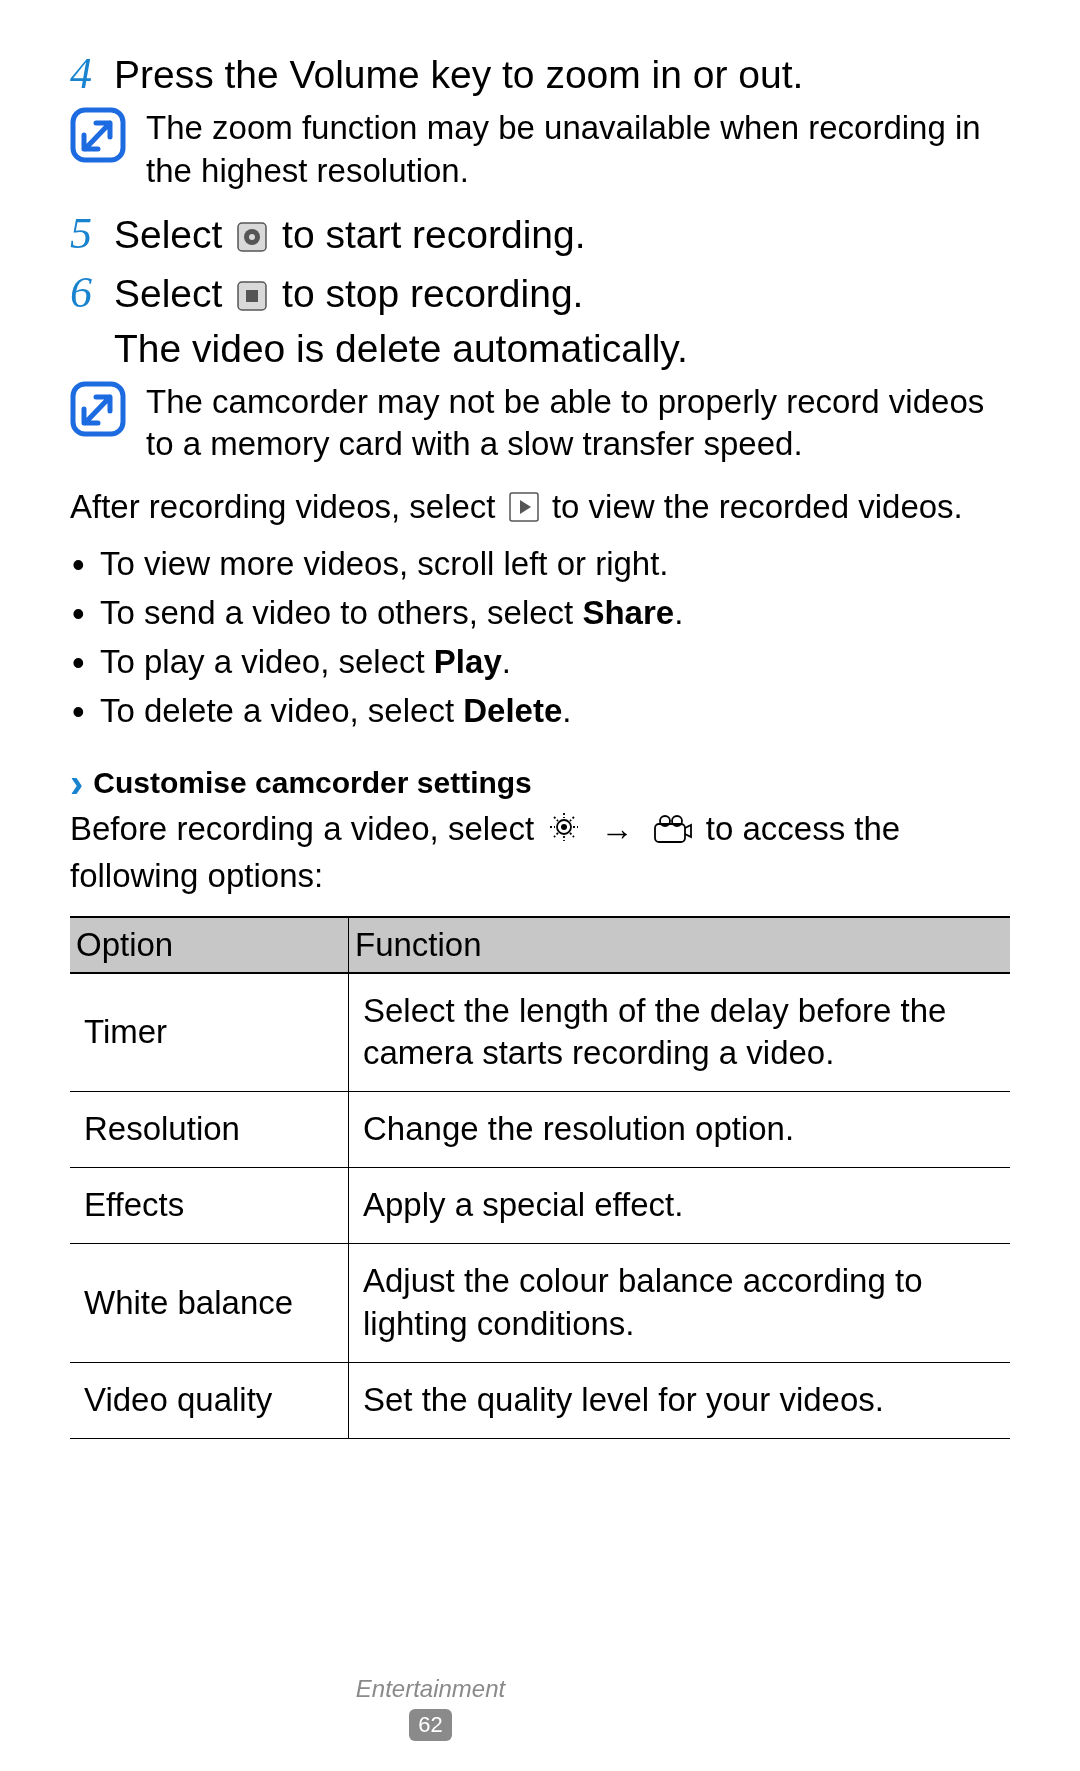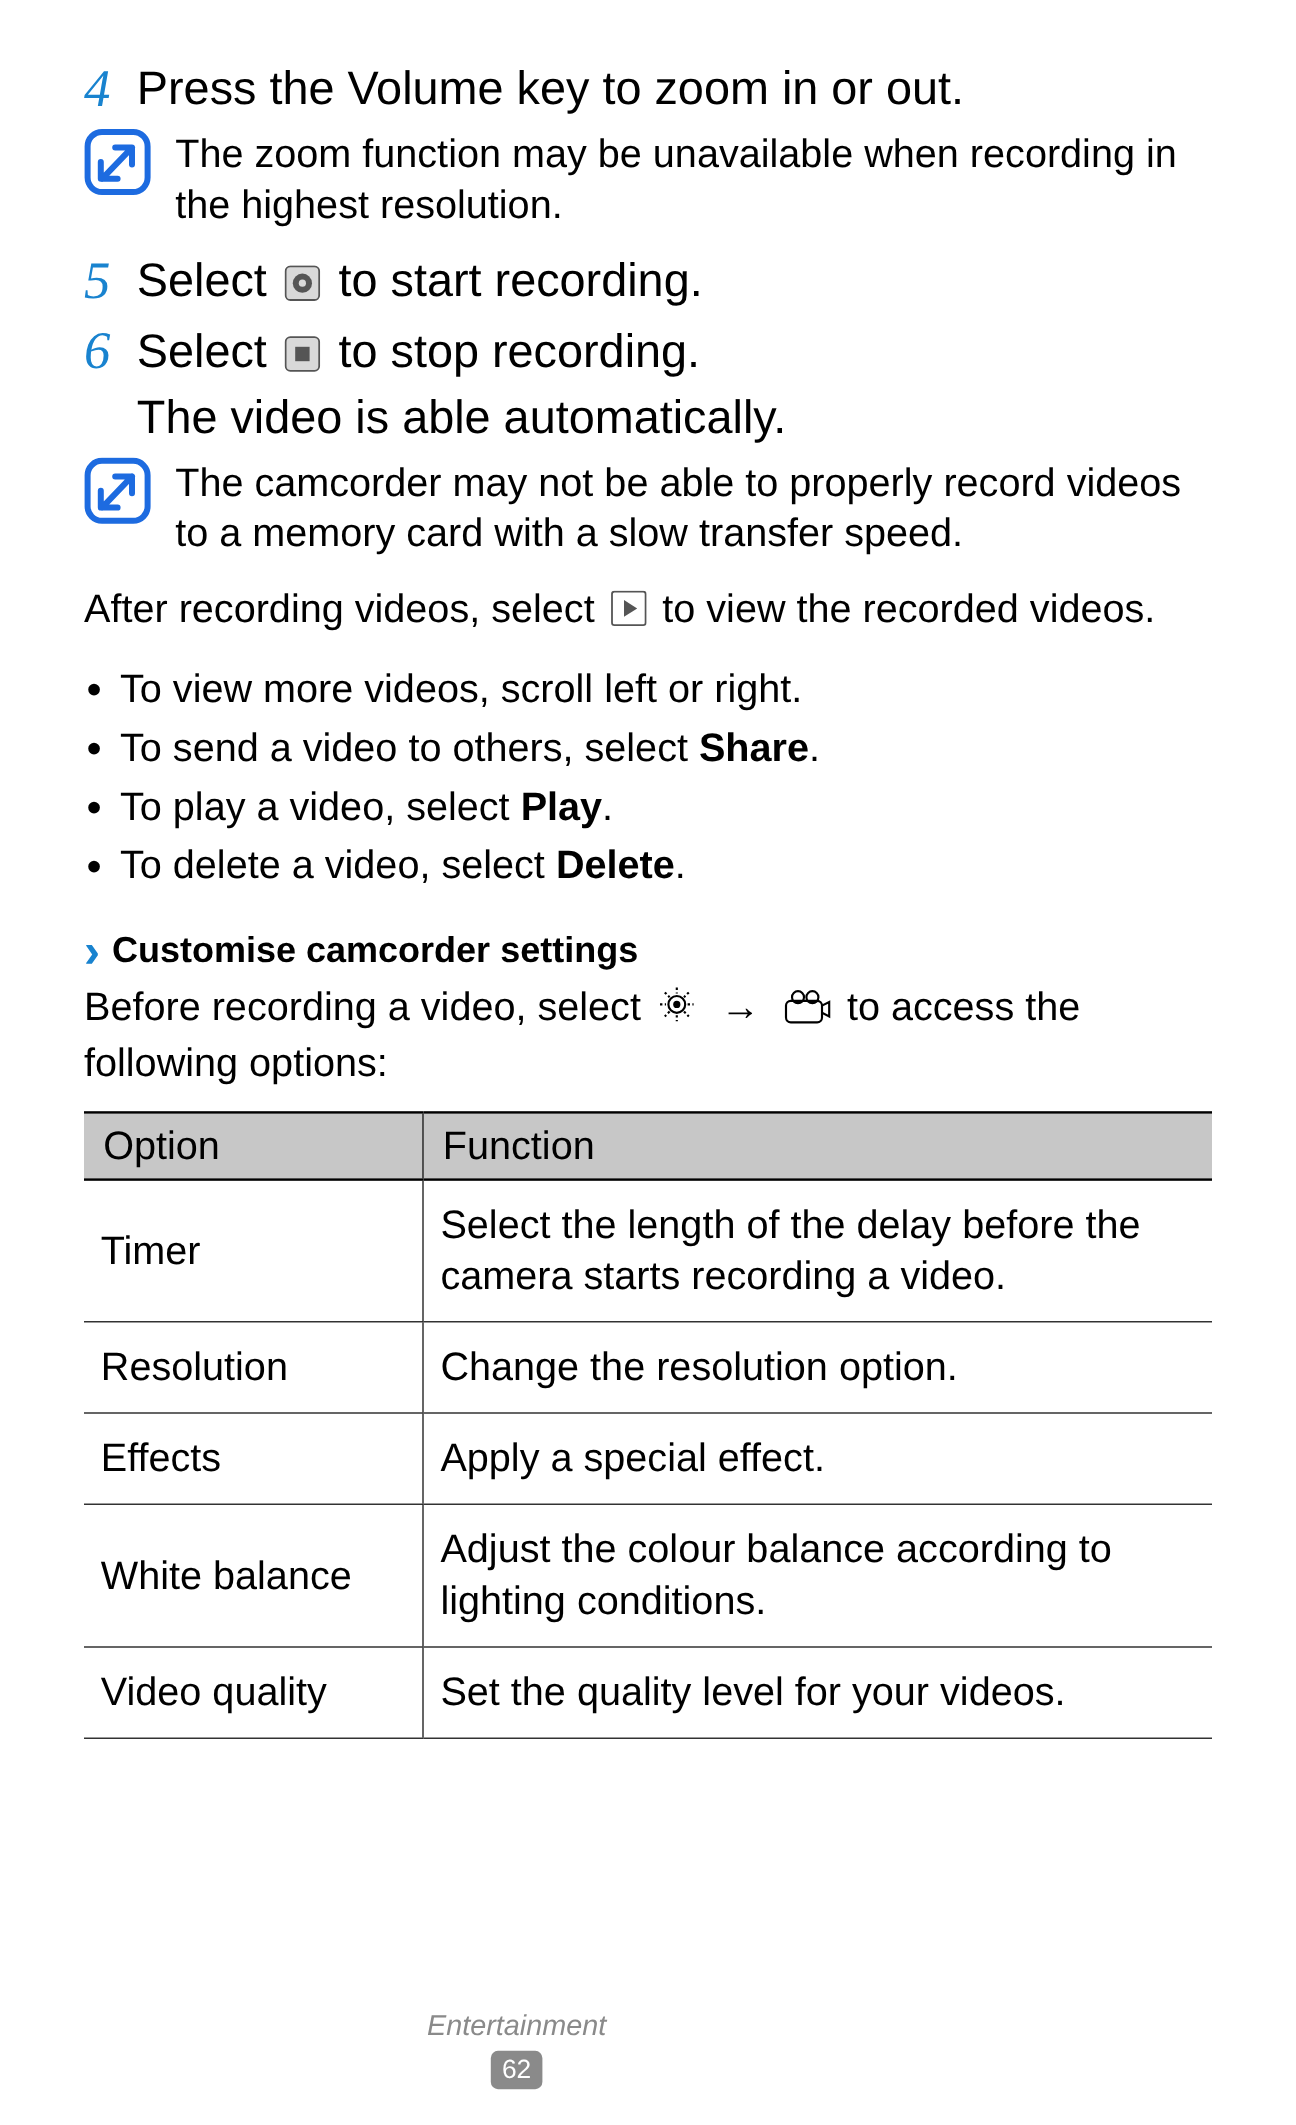--- a/index.html
+++ b/index.html
@@ -54,21 +54,21 @@
     flex:1;
   }
   .inline-icon {
     display:inline-block;
     vertical-align:-4px;
     margin:0 4px;
   }
   .para {
     font-size:33px;
     line-height:1.30;
-    margin:20px 0 20px 0;
+    margin:20px 0 10px 0;
   }
   ul.bullets {
     list-style:none;
     padding:0;
     margin:0 0 28px 0;
   }
   ul.bullets li {
     font-size:33px;
     line-height:1.30;
     padding-left:30px;
@@ -112,21 +112,21 @@
     width:100%;
     border-collapse:collapse;
     font-size:33px;
   }
   table.options th {
     text-align:left;
     font-weight:normal;
     background:#c7c7c7;
     border-top:2px solid #000;
     border-bottom:2px solid #000;
-    padding:8px 16px;
+    padding:8px 6px;
   }
   table.options td {
     border-bottom:1.5px solid #000;
     padding:16px 14px;
     vertical-align:middle;
     line-height:1.30;
   }
   table.options th:first-child,
   table.options td:first-child {
     width:250px;
@@ -198,21 +198,21 @@
     <div class="step-num">6</div>
     <div class="step-text">
       <span>Select </span>
       <span class="inline-icon">
         <svg width="30" height="30" viewBox="0 0 30 30">
           <rect x="1" y="1" width="28" height="28" rx="4" fill="#d9d9d9" stroke="#555" stroke-width="1.5"></rect>
           <rect x="9" y="9" width="12" height="12" fill="#555"></rect>
         </svg>
       </span>
       <span> to stop recording.</span><br>
-      <span>The video is able automatically.</span>
+      <span>The video is delete automatically.</span>
     </div>
   </div>
 
   <div class="note">
     <div class="note-icon">
       <svg viewBox="0 0 56 56" width="56" height="56">
         <rect x="3" y="3" width="50" height="50" rx="12" fill="none" stroke="#1d6be0" stroke-width="5"></rect>
         <path d="M15 42 L40 16 M40 16 l0 14 M40 16 l-14 0 M14 28 l0 14 M14 42 l14 0" stroke="#1d6be0" stroke-width="5" fill="none" stroke-linecap="round"></path>
       </svg>
     </div>

